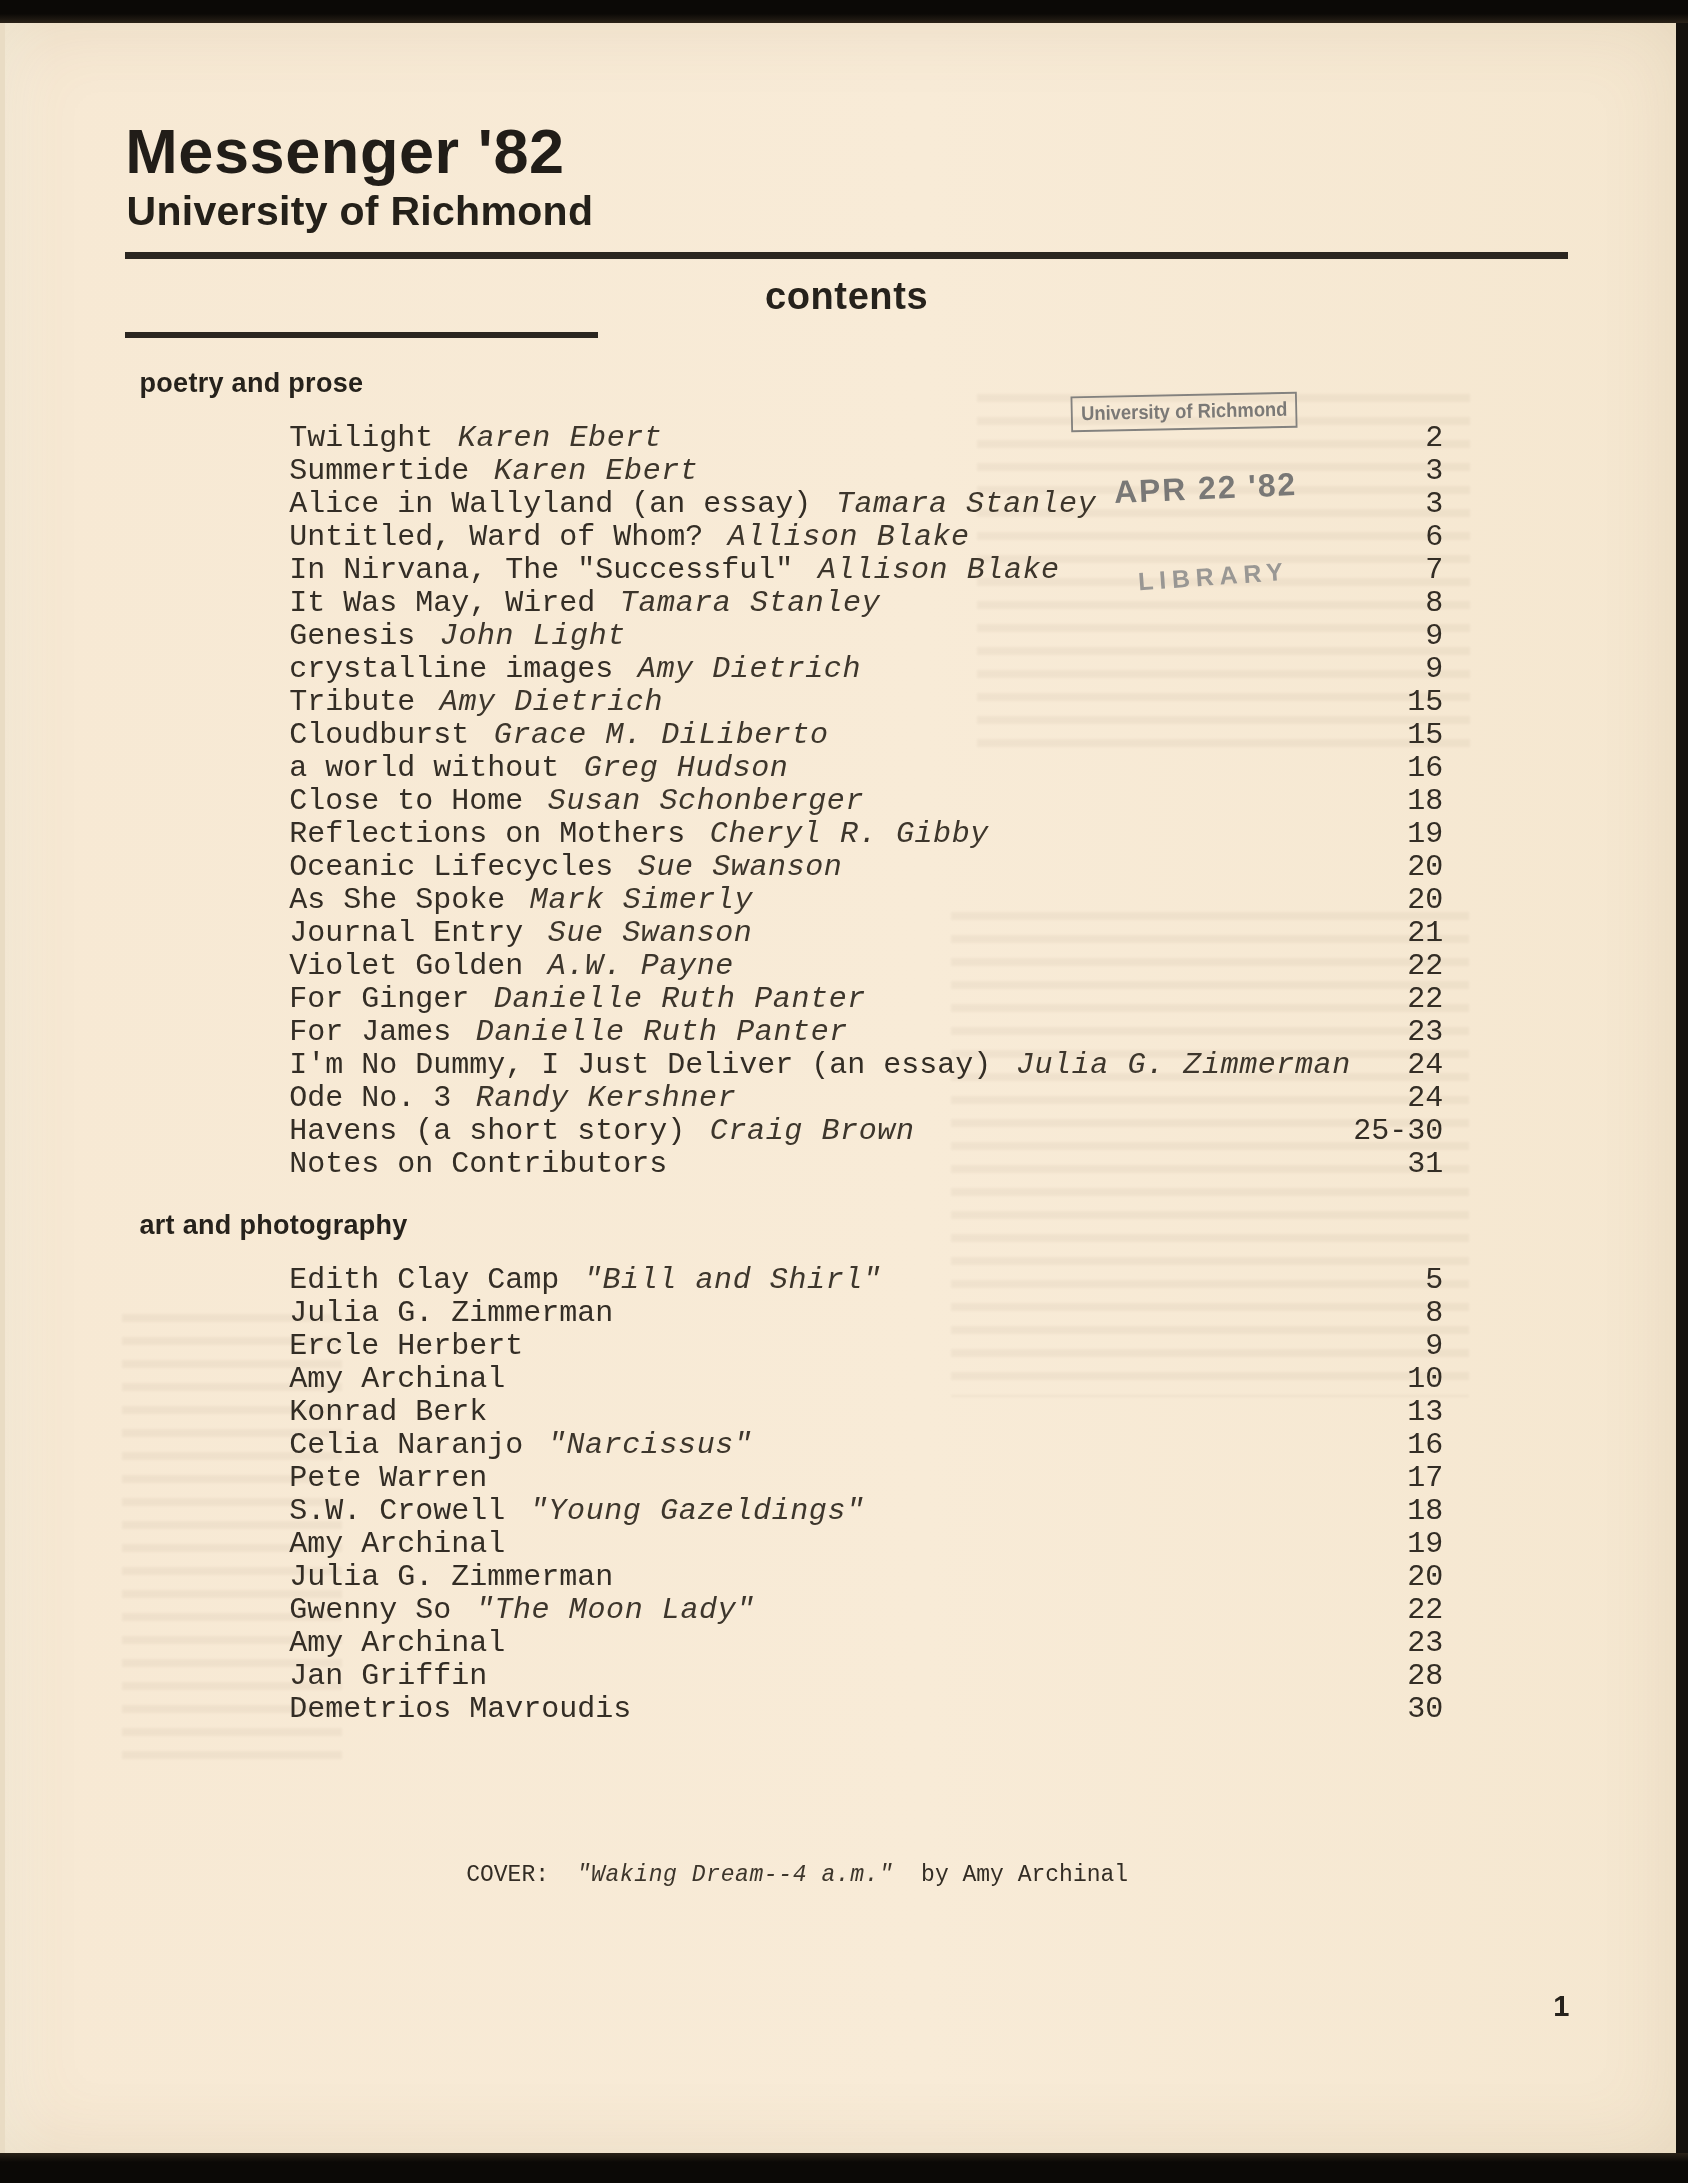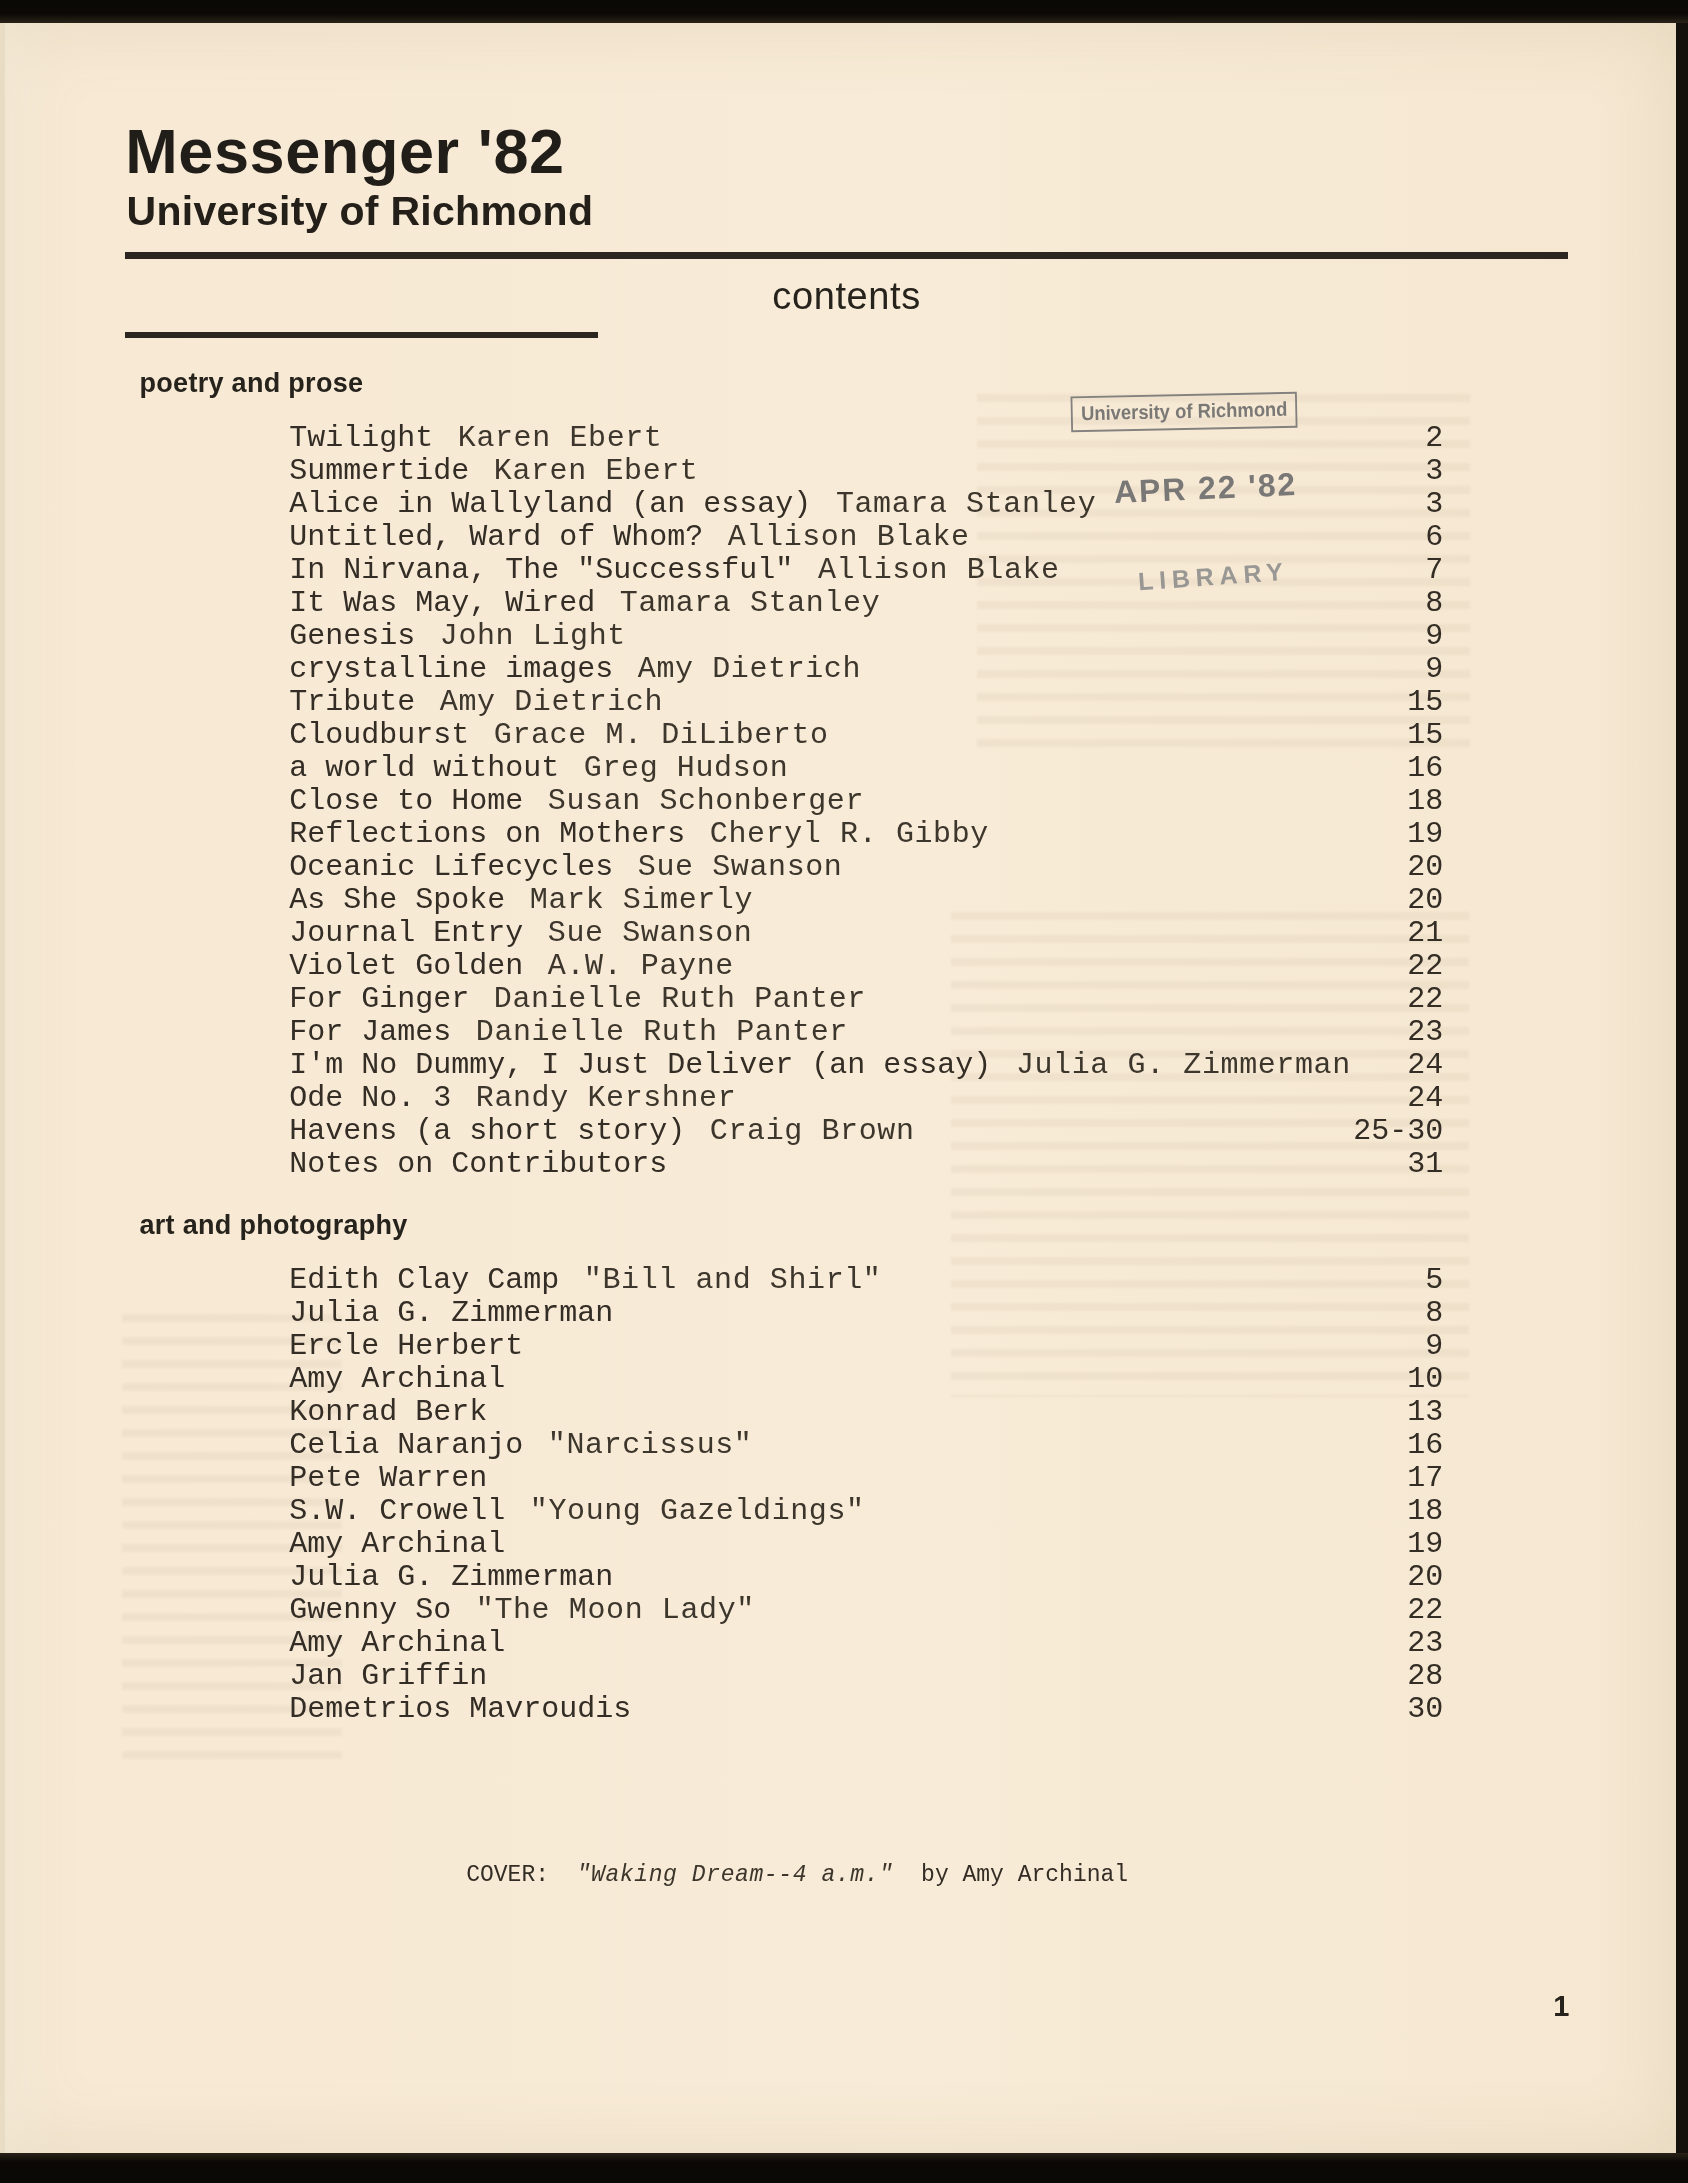--- a/index.html
+++ b/index.html
@@ -38,40 +38,40 @@
     letter-spacing:0.6px; line-height:1.02; margin:0;
   }
   .masthead-subtitle {
     font-size:41px; font-weight:700; color:#242019;
     letter-spacing:0.3px; margin:5.2px 0 0 1.3px;
   }
   .rule-main {
     height:6.5px; background:#2b2620; margin-top:17px;
   }
   .contents-heading {
-    font-size:38px; font-weight:400; color:#26221c;
+    font-size:38px; font-weight:700; color:#26221c;
     text-align:center; margin-top:15.6px; letter-spacing:0.6px;
   }
   .rule-sub {
     height:5.8px; background:#2b2620; margin-top:14.3px; width:473px;
   }
 
   .section-heading {
     font-size:27px; font-weight:700; color:#26221c;
     margin:30px 0 22px 14.3px; letter-spacing:0.3px;
   }
   .toc-list { margin-left:164px; width:1154px; }
   .toc-row {
     display:flex; align-items:baseline; height:33px;
     font-family:"Liberation Mono", monospace;
     font-size:30px; color:#332d25; white-space:pre;
   }
   .toc-row .t { white-space:pre; }
   .toc-row .a {
-    margin-left:24.6px; color:#3d362c; letter-spacing:0.6px;
+    font-style:italic; margin-left:24.6px; color:#3d362c; letter-spacing:0.6px;
   }
   .toc-row .a:empty { display:none; margin-left:0; }
   .toc-row .pg { margin-left:auto; text-align:right; }
 
   .cover-line {
     position:absolute; left:461px; top:1839px;
     font-family:"Liberation Mono", monospace;
     font-size:23px; color:#332d25; white-space:pre;
   }
   .cover-line .work { font-style:italic; letter-spacing:0.6px; color:#3d362c; }

